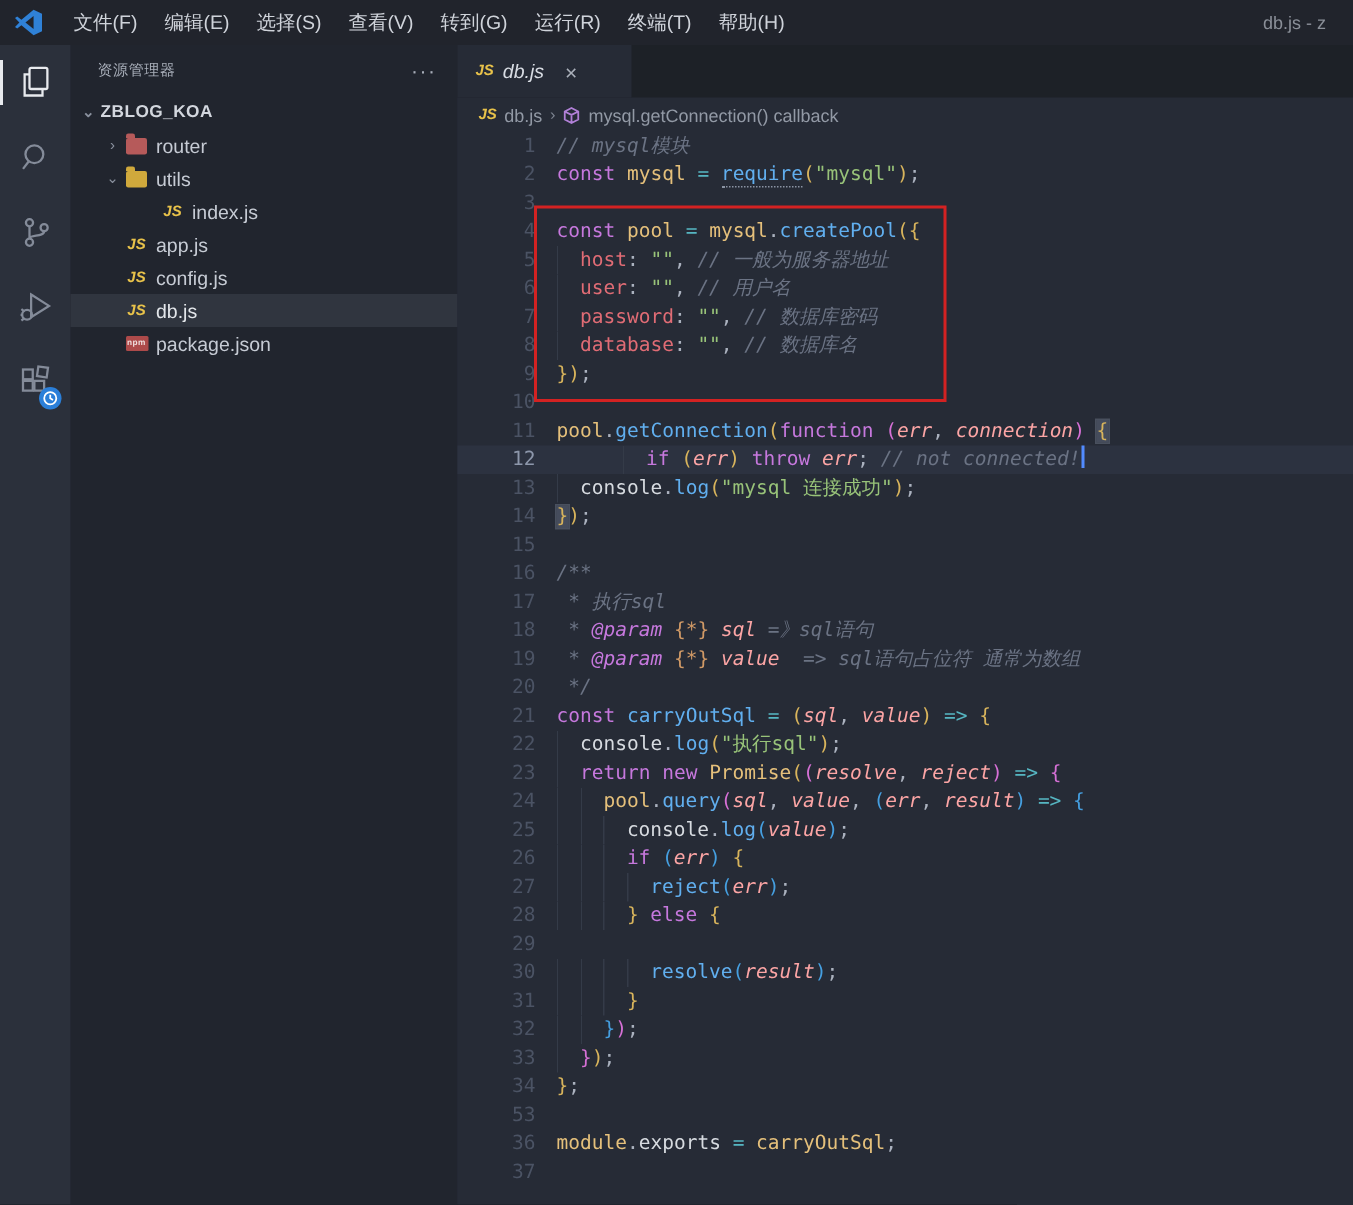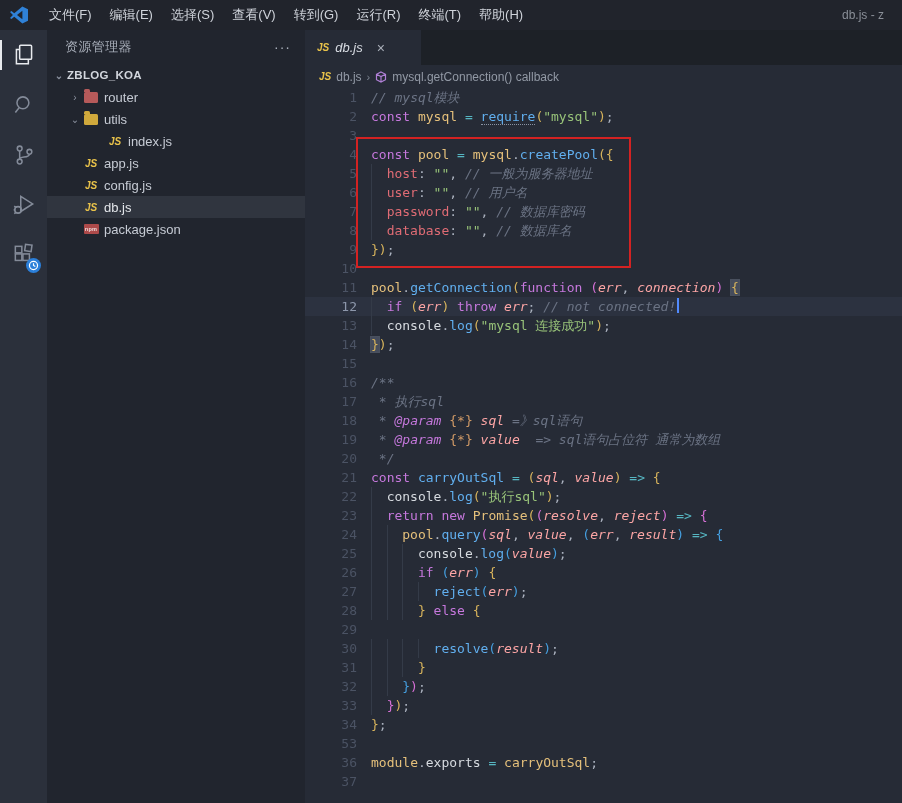--- a/index.html
+++ b/index.html
@@ -25,21 +25,21 @@
   .act-item.active svg { stroke:#e8eaee; }
   .act-item.active::before { content:""; position:absolute; left:0; top:10px; width:2px; height:30px; background:#e8eaee; }
   .act-badge { position:absolute; right:6px; bottom:7px; width:15px; height:15px; border-radius:50%;
     background:#2b7fd9; display:flex; align-items:center; justify-content:center; }
   .act-badge svg { stroke:#fff; stroke-width:1.3; }
 
   
   .sidebar { position:absolute; left:47px; top:30px; width:258px; height:773px; background:#21252e; }
   .sidebar-header { height:34px; display:flex; align-items:center; justify-content:space-between;
     padding:0 14px 0 18px; }
-  .sidebar-title { color:#a8aeb9; font-size:13px; letter-spacing:.4px; }
+  .sidebar-title { color:#a8aeb9; font-size:10px; letter-spacing:.4px; }
   .sidebar-dots { color:#a8aeb9; font-size:14px; letter-spacing:1px; cursor:pointer; }
   .tree { font-size:13px; color:#c6cbd4; }
   .tree-row { height:22px; display:flex; align-items:center; cursor:pointer; white-space:nowrap; }
   .tree-row.selected { background:#30353f; color:#e3e6ea; }
   .tree-row.root { font-weight:bold; font-size:11.5px; color:#d3d7de; letter-spacing:.3px; }
   .chev { width:16px; text-align:center; color:#8a919e; font-size:10px; flex:0 0 16px; }
   .tree-icon { width:16px; height:16px; margin-right:5px; flex:0 0 16px;
     display:flex; align-items:center; justify-content:center; }
   .jsbadge { color:#e8c24a; font-weight:bold; font-size:10px; font-style:italic; }
   .folder { width:14px; height:11px; border-radius:1.5px; position:relative; }
@@ -56,21 +56,21 @@
   .tab-close { color:#aab0ba; font-size:14px; cursor:pointer; line-height:1; }
   .breadcrumbs { height:23px; display:flex; align-items:center; padding-left:14px;
     color:#9299a5; font-size:12px; gap:5px; }
   .bc-sep { font-size:11px; color:#7d8491; }
   .symbol-cube { stroke:#b180d7; fill:none; stroke-width:1.2; }
 
   
   .code { position:relative; font-family:"DejaVu Sans Mono","Liberation Mono",monospace;
     font-size:13px; line-height:19px; }
   .line { display:flex; height:19px; white-space:pre; }
-  .line.current { background:#2c3240; }
+  .line.current { background:#2c3240;gap:44px; }
   .gutter { width:52px; flex:0 0 52px; text-align:right; color:#4b5364; user-select:none; }
   .line.current .gutter { color:#8d97ab; }
   .ltext { padding-left:14px; }
   .g { display:inline-block; width:2ch; height:19px; box-shadow:inset 1px 0 0 #343b48; vertical-align:top; }
 
   .cm  { color:#6b7384; font-style:italic; }
   .kw  { color:#c678dd; }
   .kwi { color:#c678dd; font-style:italic; }
   .fn  { color:#61afef; }
   .fnu { color:#61afef; border-bottom:1px dotted #8a93a3; }

